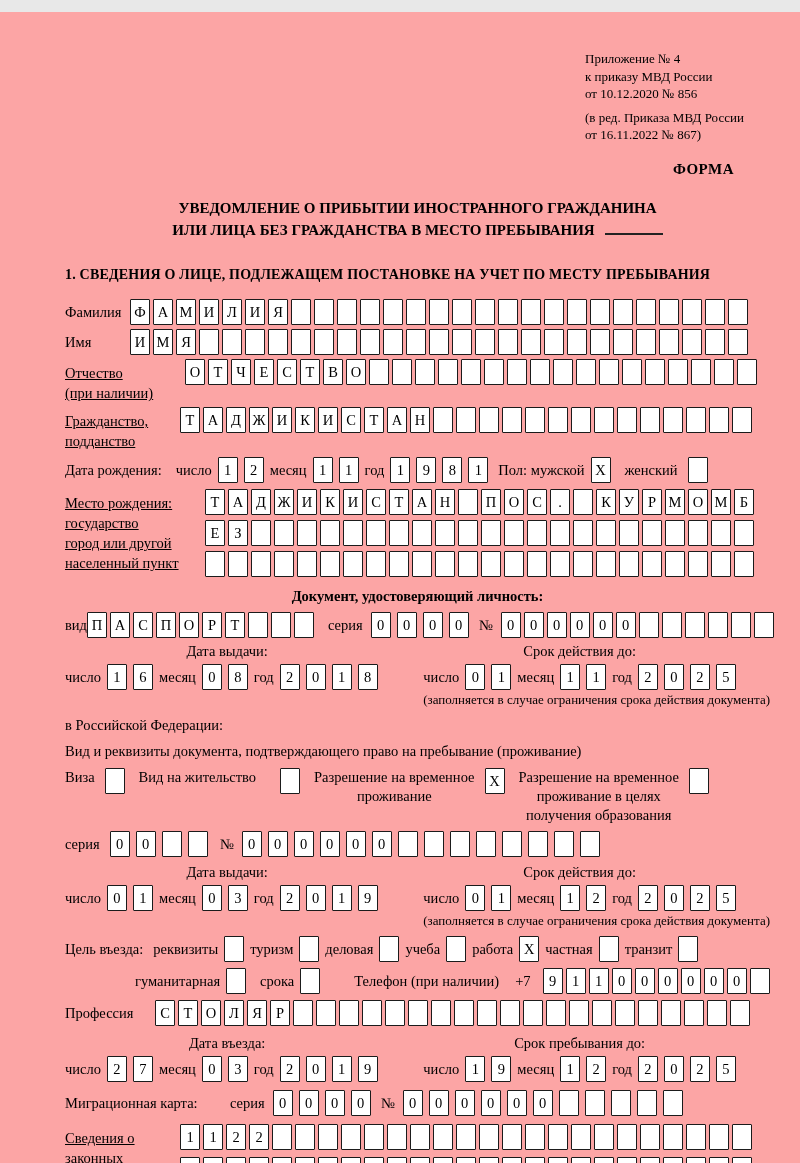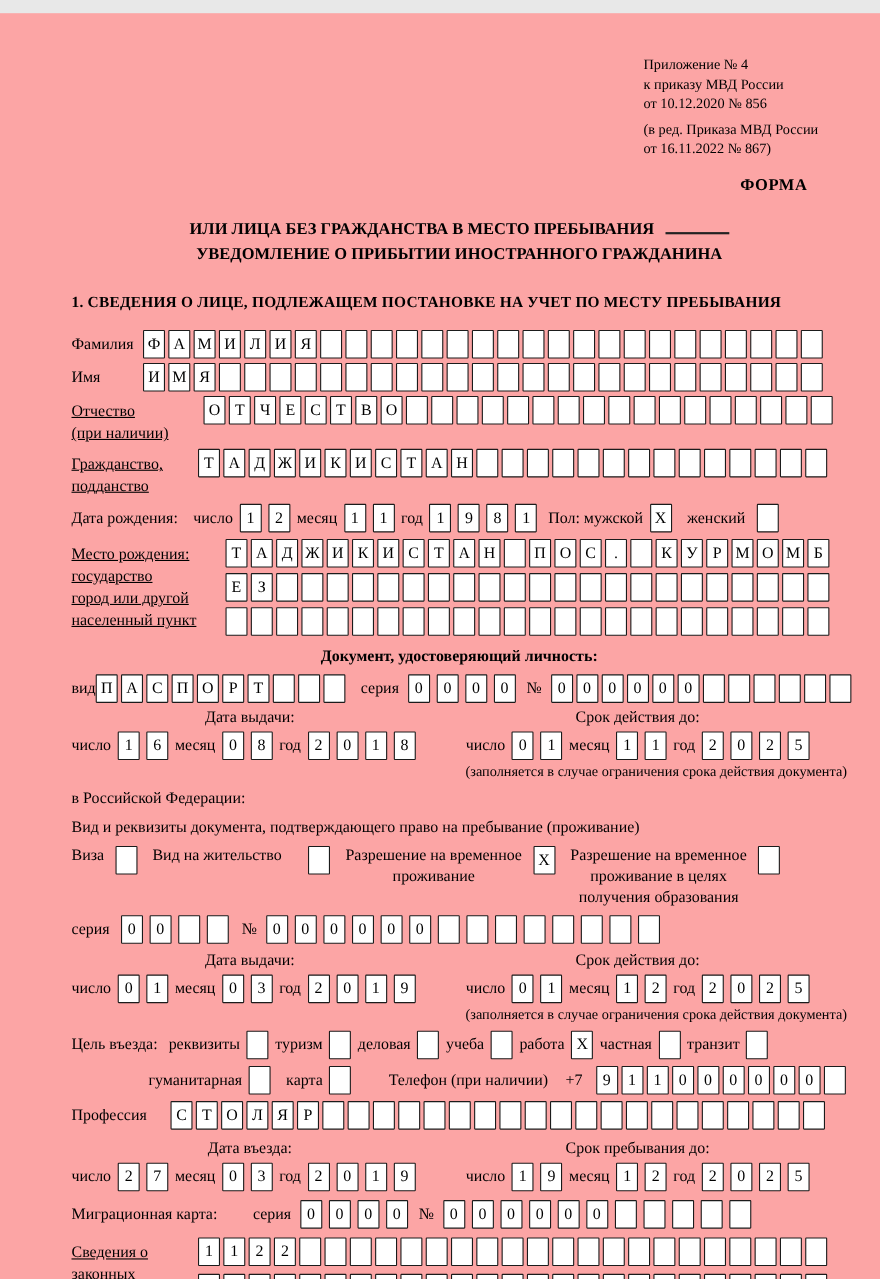--- a/index.html
+++ b/index.html
@@ -59,22 +59,22 @@
       <div>к приказу МВД России</div>
       <div>от 10.12.2020 № 856</div>
       <div class="gap-top">(в ред. Приказа МВД России</div>
       <div>от 16.11.2022 № 867)</div>
     </div>
   </div>
 
   <div class="forma">ФОРМА</div>
 
   <div class="title">
+    <div>УВЕДОМЛЕНИЕ О ПРИБЫТИИ ИНОСТРАННОГО ГРАЖДАНИНА</div>
     <div><span>ИЛИ ЛИЦА БЕЗ ГРАЖДАНСТВА В МЕСТО ПРЕБЫВАНИЯ</span><span class="uline"></span></div>
-    <div>УВЕДОМЛЕНИЕ О ПРИБЫТИИ ИНОСТРАННОГО ГРАЖДАНИНА</div>
   </div>
 
   <div class="sec-head">1. СВЕДЕНИЯ О ЛИЦЕ, ПОДЛЕЖАЩЕМ ПОСТАНОВКЕ НА УЧЕТ ПО МЕСТУ ПРЕБЫВАНИЯ</div>
 
   <div class="row">
     <div class="lbl w65">Фамилия</div>
     <div class="boxrow">
         <div class="box">Ф</div>
         <div class="box">А</div>
         <div class="box">М</div>
@@ -556,21 +556,21 @@
     <div class="boxrow">
         <div class="box"></div>
       </div>
   </div>
 
   <div class="inlineopts" style="padding-left:70px;">
     <span class="flbl">гуманитарная</span>
     <div class="boxrow">
         <div class="box"></div>
       </div>
-    <span class="flbl" style="margin-left:8px;">карта</span>
+    <span class="flbl" style="margin-left:8px;">срока</span>
     <div class="boxrow">
         <div class="box"></div>
       </div>
     <span class="flbl" style="margin:0 10px 0 28px;">Телефон (при наличии)</span>
     <span class="flbl" style="margin-right:6px;">+7</span>
     <div class="boxrow">
         <div class="box">9</div>
         <div class="box">1</div>
         <div class="box">1</div>
         <div class="box">0</div>

